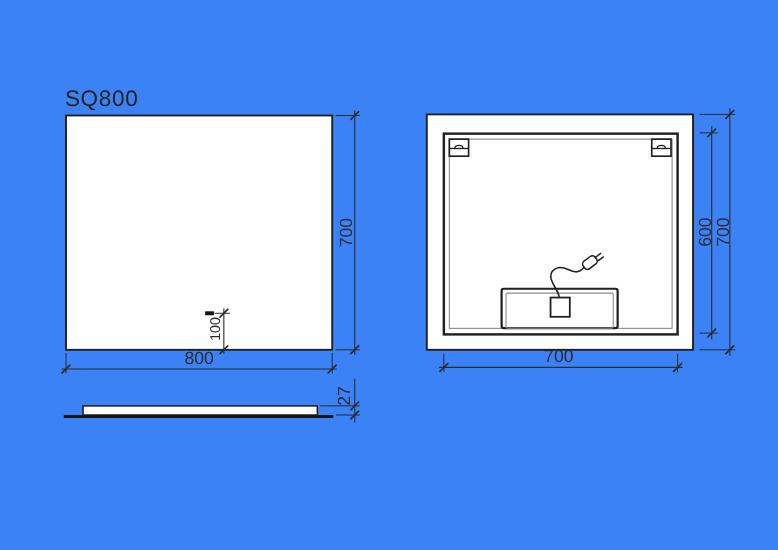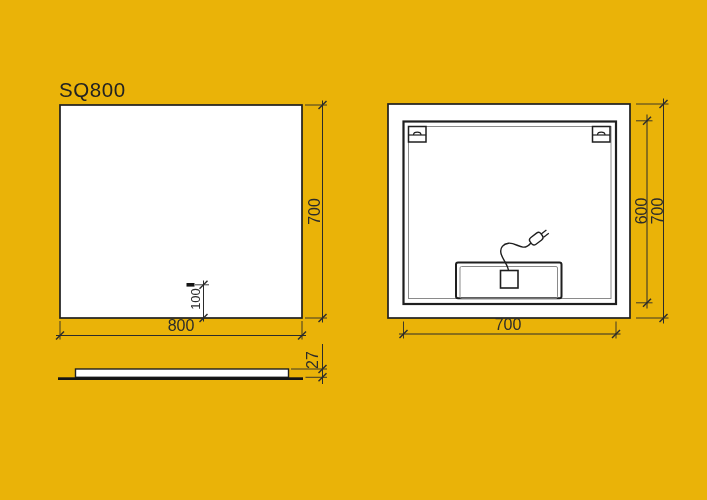--- a/index.html
+++ b/index.html
@@ -1,19 +1,19 @@
 <!DOCTYPE html>
 <html><head>
 <meta charset="utf-8">
 <style>
   html,body{margin:0;padding:0;background:#ffffff;}
   .sheet{
     position:relative;
     width:707px;height:500px;
-    background:#eab308;
+    background:#3b82f6;
     font-family:"Liberation Sans", sans-serif;
     overflow:hidden;
   }
   svg{position:absolute;left:0;top:0;}
   svg text{
     fill:#2b2b2b;
     font-family:"Liberation Sans", sans-serif;
   }
   .dim-text{font-size:16px;}
   .dim-text-small{font-size:13px;}

